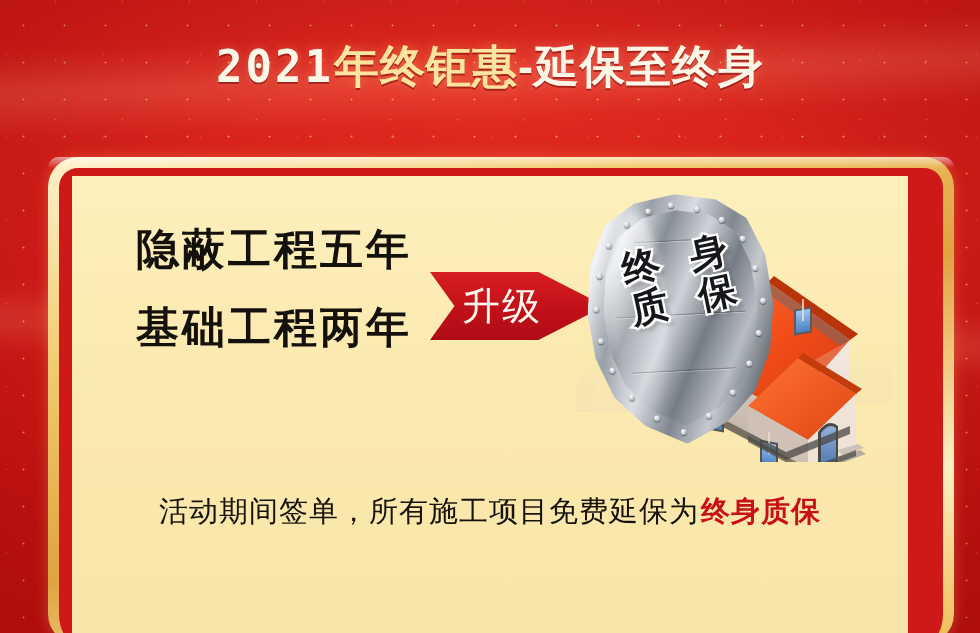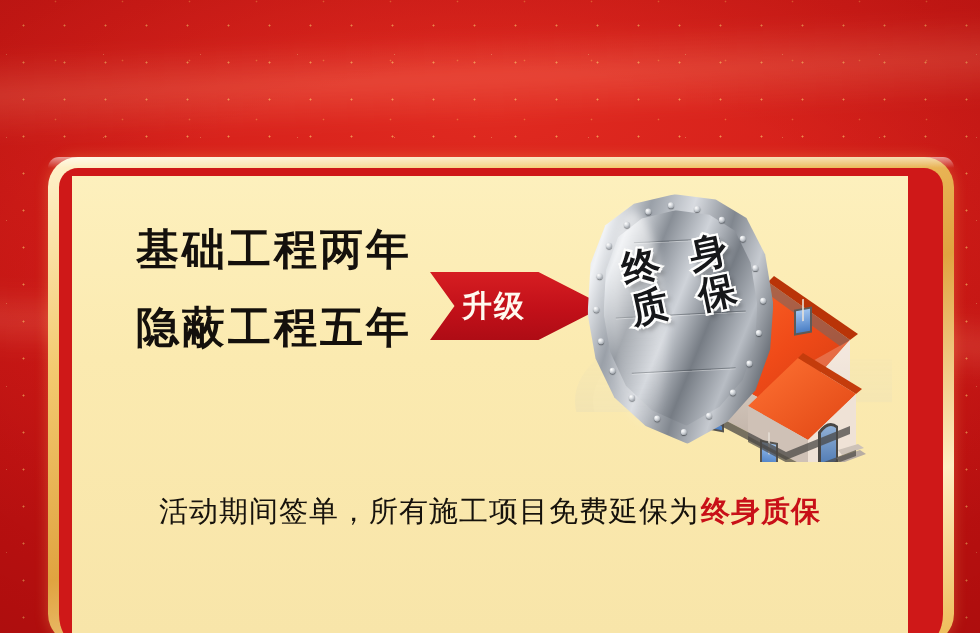--- a/index.html
+++ b/index.html
@@ -165,22 +165,22 @@
     width: 175px;
     height: 68px;
     background: linear-gradient(to bottom, #d61e22 0%, #c21019 55%, #ae0c15 100%);
     clip-path: polygon(0% 0%, 62% 0%, 62% 0%, 100% 50%, 62% 100%, 0% 100%, 14% 50%);
     z-index: 4;
     display: flex;
     align-items: center;
   }
   .arrow-label {
     color: #fffaf0;
-    font-size: 30px;
-    font-weight: bold;
+    font-size: 38px;
+    font-weight: normal;
     letter-spacing: 2px;
     margin-left: 32px;
   }
 
   
   .shield-group {
     position: absolute;
     left: 498px;
     top: 18px;
     width: 340px;
@@ -332,34 +332,37 @@
 <body>
 
 <div id="banner">
 
   <div class="bg-base"></div>
   <div class="bg-streak-1"></div>
   <div class="bg-streak-2"></div>
   <div class="bg-speckle"></div>
   <div class="bg-vignette"></div>
 
+  <div class="title-wrap">
+    <span class="title-line t-white t-num">2021</span><span class="title-line t-gold">年终钜惠</span><span class="title-line t-white">-延保至终身</span>
+  </div>
 
   <div class="gem gem-right">
     <div class="gem-inner"></div>
   </div>
 
   <div class="gold-frame">
     <div class="gold-frame-sheen"></div>
   </div>
 
   <div class="card">
 
     <div class="headline">
+      <div class="headline-row">隐蔽工程五年</div>
       <div class="headline-row">基础工程两年</div>
-      <div class="headline-row">隐蔽工程五年</div>
     </div>
 
     <div class="arrow">
       <span class="arrow-label">升级</span>
     </div>
 
     <div class="reflection">
       <svg width="350" height="150" viewBox="0 0 350 150">
         <ellipse cx="95" cy="20" rx="92" ry="118" fill="#ddd7bb"></ellipse>
         <ellipse cx="95" cy="20" rx="74" ry="98" fill="#e6e0c4"></ellipse>

